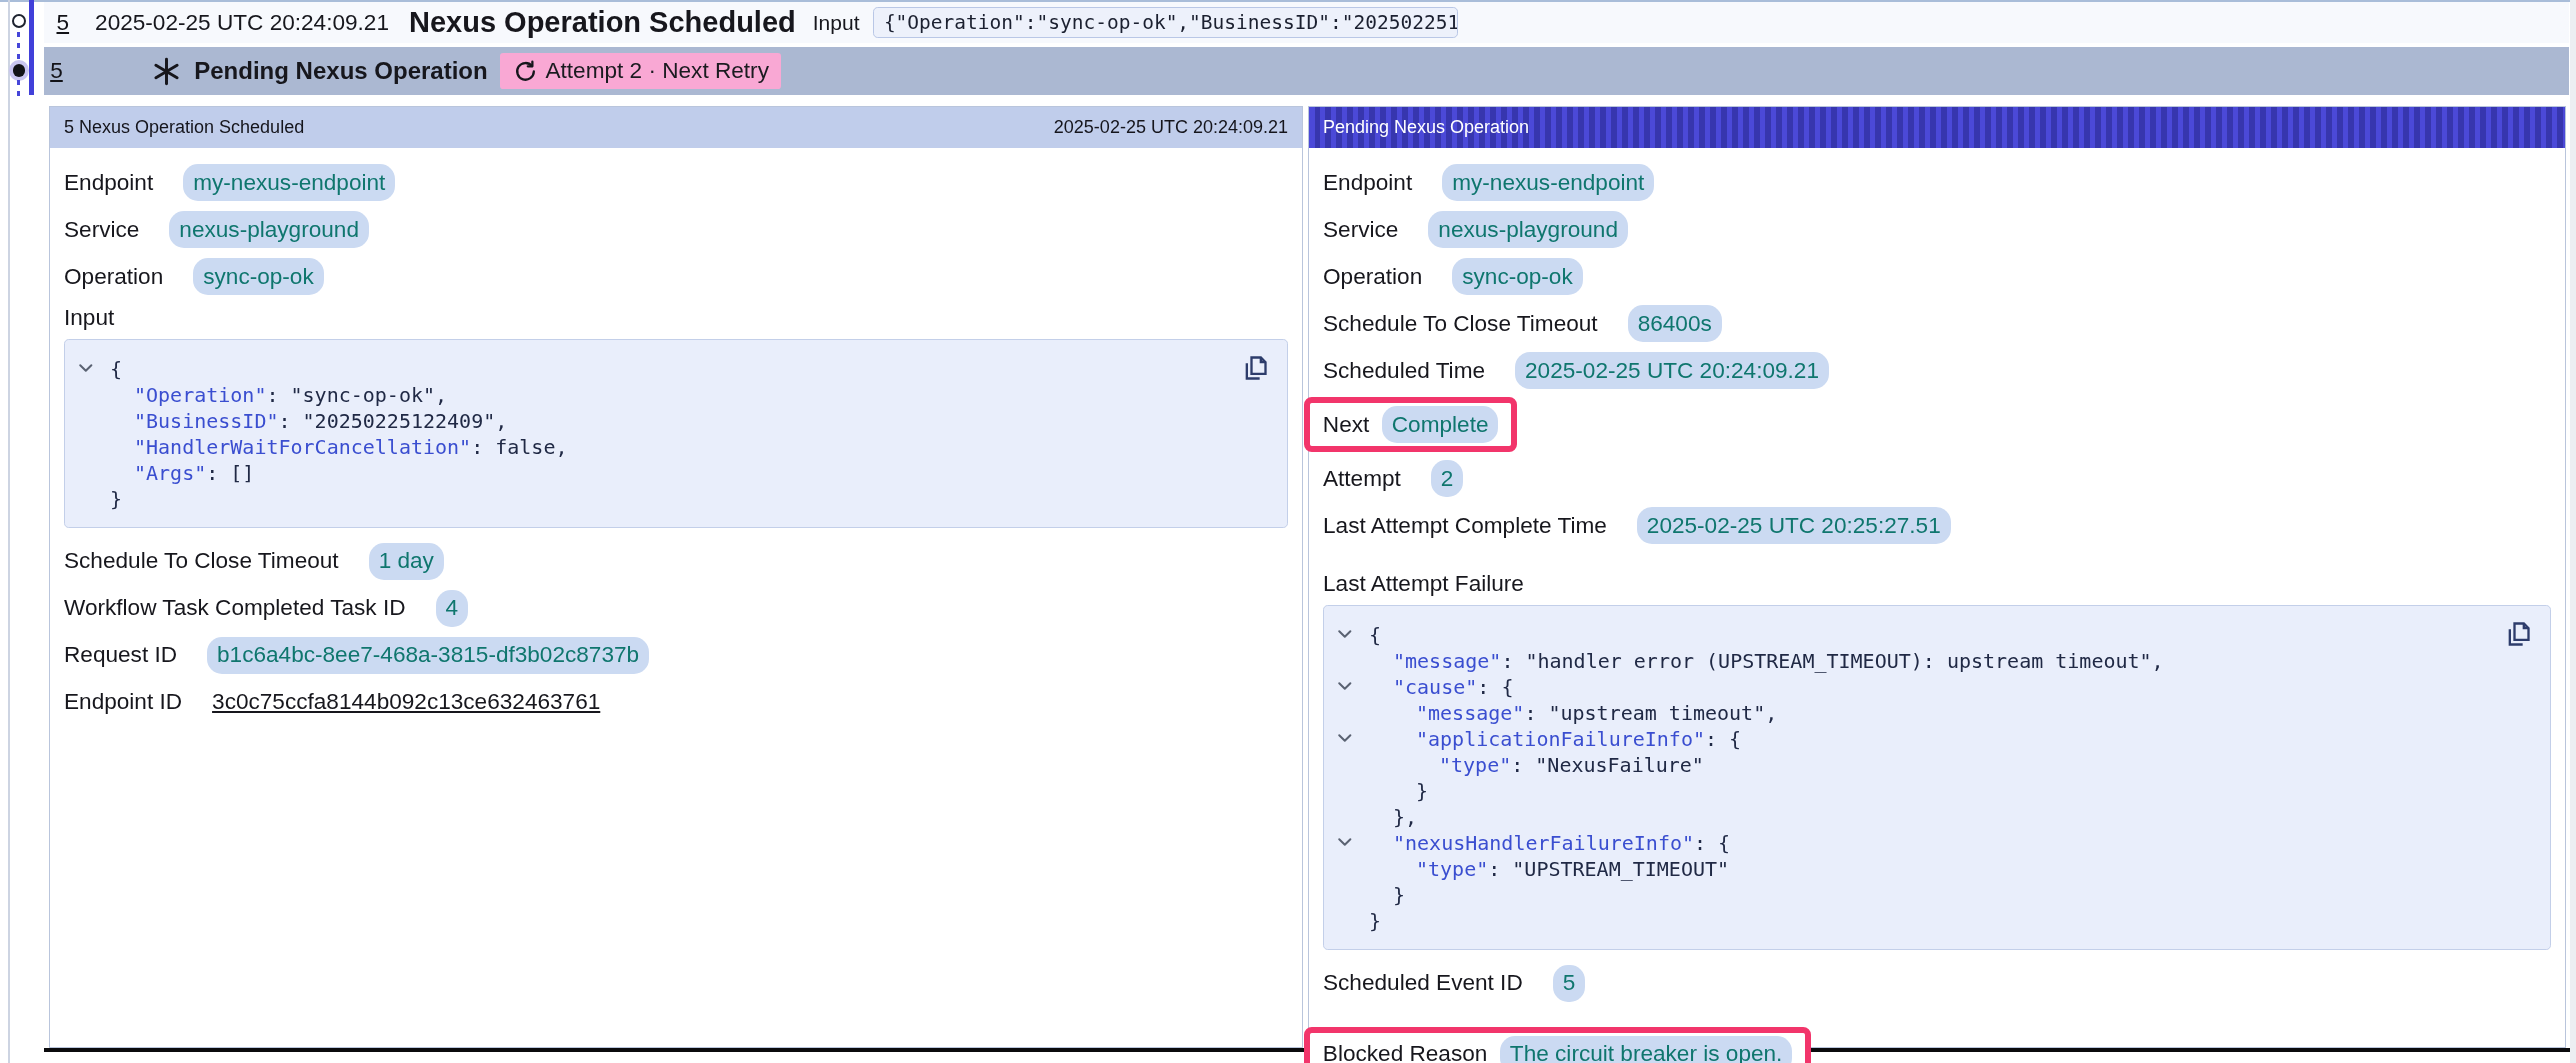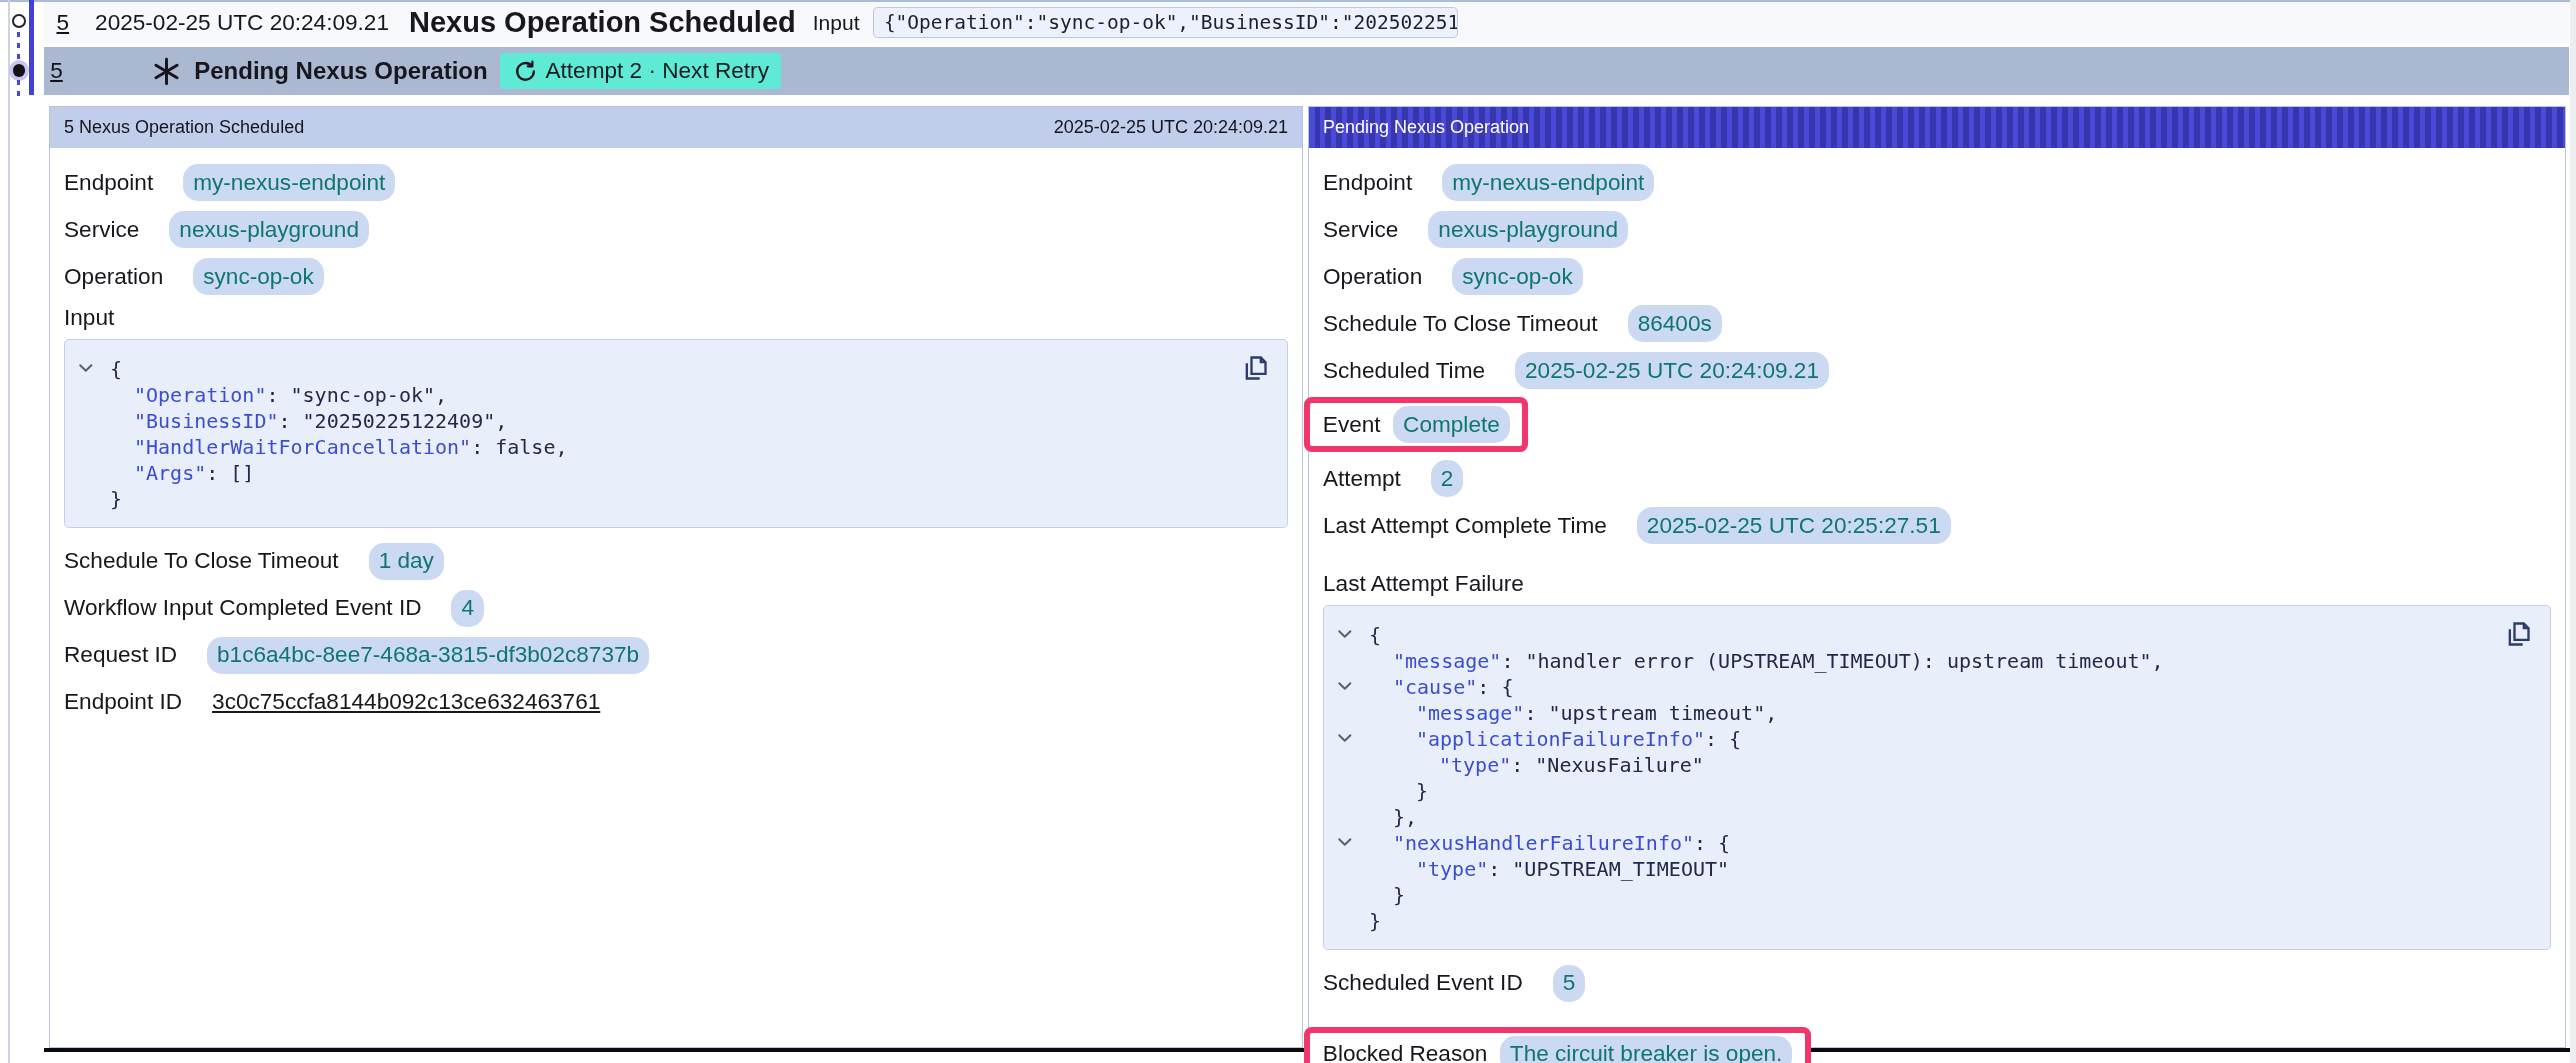--- a/index.html
+++ b/index.html
@@ -28,21 +28,21 @@
   .ev-id { font-size:22.6px; text-decoration:underline; margin-left:12.5px; color:#121217; }
   .id2 { margin-left:6.2px; }
   .ev-time { font-size:22.6px; margin-left:26px; }
   .ev-title { font-size:29px; font-weight:700; margin-left:20px; }
   .ev-sublabel { font-size:21px; margin-left:17px; }
   .ev-pill { font-family:"DejaVu Sans Mono", monospace; font-size:19.5px; margin-left:14px;
              background:#edf1fb; border:1.6px solid #b9c7e6; border-radius:4.7px; padding:3.1px 9.4px;
              max-width:585px; white-space:nowrap; overflow:hidden; color:#1b2030; }
   .asterisk { margin-left:88px; display:inline-flex; }
   .ev-title2 { font-size:24px; font-weight:700; margin-left:12.5px; }
-  .retry-badge { margin-left:12.5px; background:#5eead4; border-radius:3.1px; height:36px;
+  .retry-badge { margin-left:12.5px; background:#f9a8d4; border-radius:3.1px; height:36px;
                  display:inline-flex; align-items:center; gap:7.8px; padding:0 12.5px; font-size:22.6px; color:#1b1b20; }
 
   
   .card { position:absolute; top:106px; height:942px; background:#fff;
           border:1.6px solid #b9c5dc; overflow:visible; }
   .card-left  { left:49px;   width:1254px; }
   .card-right { left:1308px; width:1258px; }
   .card-header { height:41px; display:flex; align-items:center; justify-content:space-between;
                  padding:0 14px; font-size:18px; }
   .hdr-left { background:#c0cdeb; color:#15151c; }
@@ -147,21 +147,21 @@
         <div class="code-line" style="padding-left: 69px;"><span class="tok-key">"BusinessID"</span><span class="tok-plain">: "20250225122409",</span></div>
         <div class="code-line" style="padding-left: 69px;"><span class="tok-key">"HandlerWaitForCancellation"</span><span class="tok-plain">: false,</span></div>
         <div class="code-line" style="padding-left: 69px;"><span class="tok-key">"Args"</span><span class="tok-plain">: []</span></div>
         <div class="code-line" style="padding-left: 45px;"><span class="tok-plain">}</span></div>
       </div>
       <div class="field">
         <span class="f-label">Schedule To Close Timeout</span>
         <span class="badge">1 day</span>
       </div>
       <div class="field">
-        <span class="f-label">Workflow Input Completed Event ID</span>
+        <span class="f-label">Workflow Task Completed Task ID</span>
         <span class="badge">4</span>
       </div>
       <div class="field">
         <span class="f-label">Request ID</span>
         <span class="badge">b1c6a4bc-8ee7-468a-3815-df3b02c8737b</span>
       </div>
       <div class="field">
         <span class="f-label">Endpoint ID</span>
         <span class="link-val">3c0c75ccfa8144b092c13ce632463761</span>
       </div>
@@ -188,21 +188,21 @@
       <div class="field">
         <span class="f-label">Schedule To Close Timeout</span>
         <span class="badge">86400s</span>
       </div>
       <div class="field">
         <span class="f-label">Scheduled Time</span>
         <span class="badge">2025-02-25 UTC 20:24:09.21</span>
       </div>
       <div class="field hl-row">
         <div class="hl">
-          <span class="f-label">Event</span>
+          <span class="f-label">Next</span>
           <span class="badge">Complete</span>
         </div>
       </div>
       <div class="field">
         <span class="f-label">Attempt</span>
         <span class="badge">2</span>
       </div>
       <div class="field">
         <span class="f-label">Last Attempt Complete Time</span>
         <span class="badge">2025-02-25 UTC 20:25:27.51</span>

